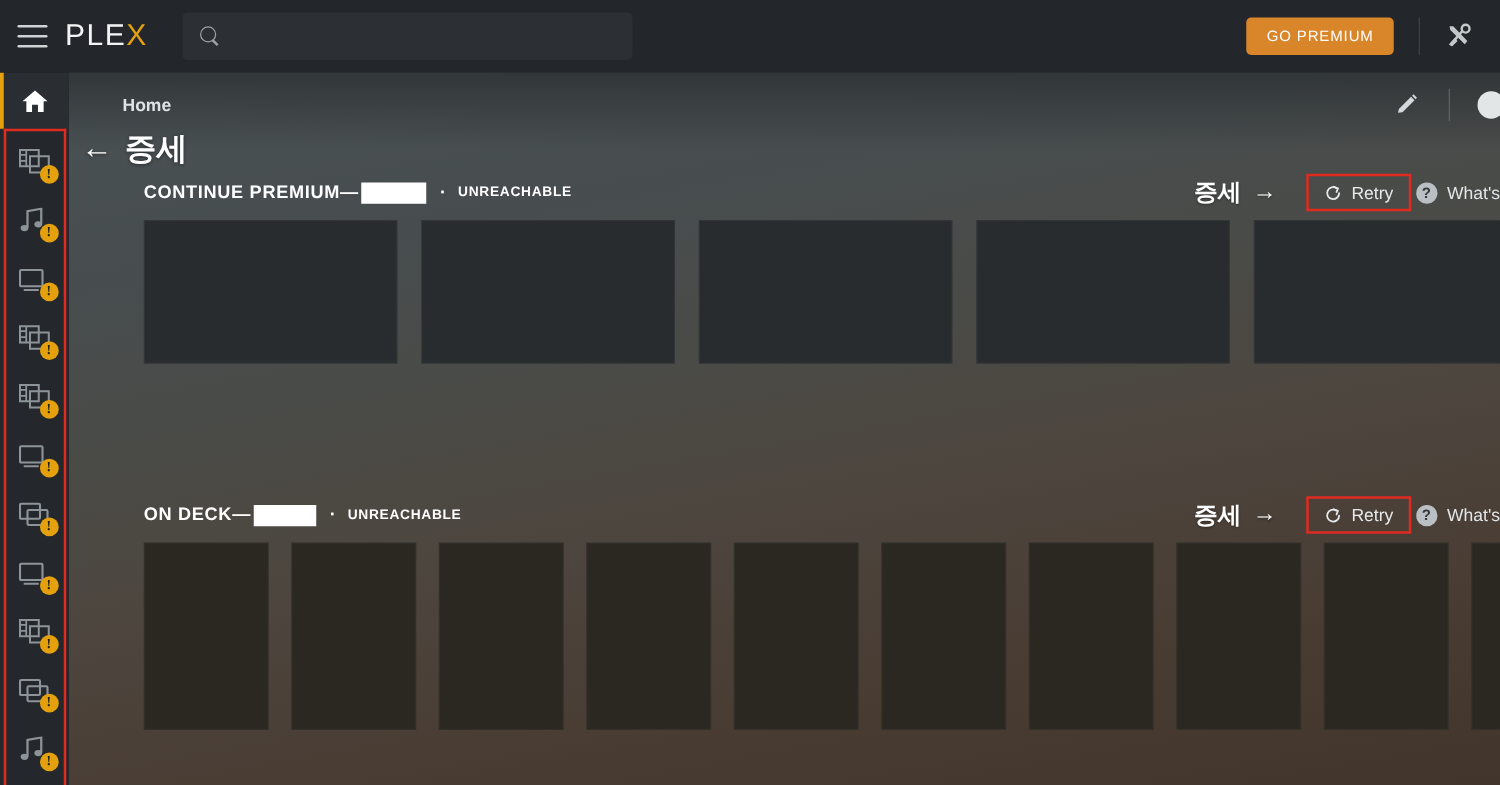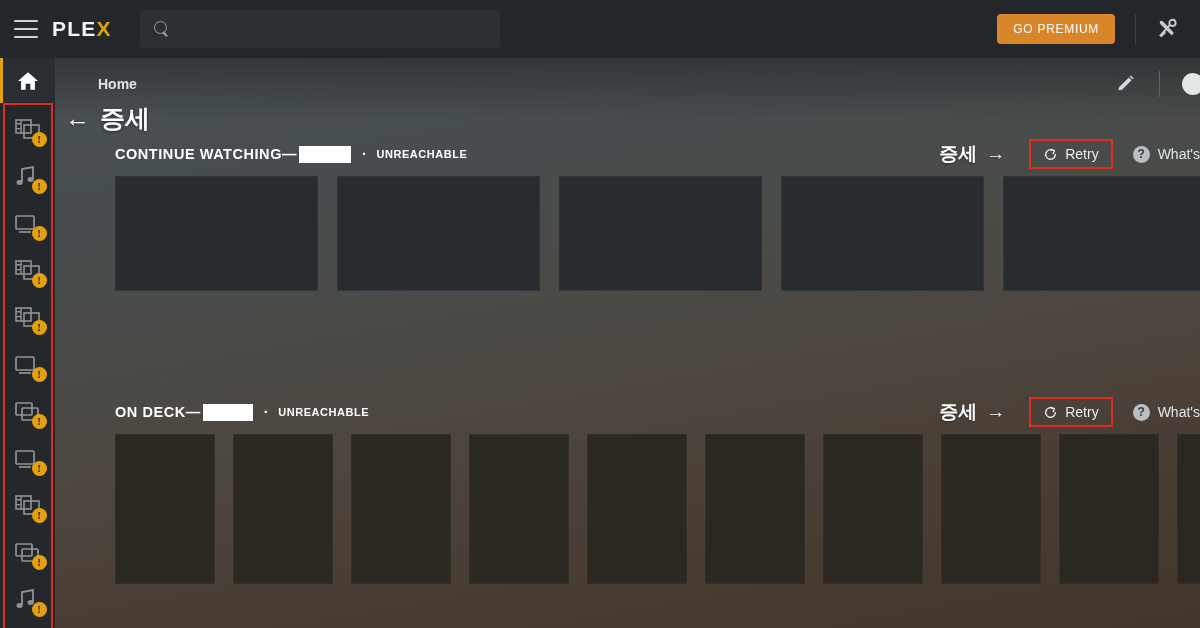--- a/index.html
+++ b/index.html
@@ -19,21 +19,21 @@
     background:#23272b; display:flex; align-items:center; z-index:40;
   }
   .hamburger{
     width:24px; height:18px; margin-left:14px; margin-right:14px;
     display:flex; flex-direction:column; justify-content:space-between;
     cursor:pointer;
   }
   .hamburger i{ display:block; height:2px; background:#cfd3d6; border-radius:1px; }
 
   .plexlogo{
-    font-size:21px; font-weight:bold; letter-spacing:1.2px;
+    font-size:24px; font-weight:normal; letter-spacing:1.2px;
     color:#f2f3f4; margin-right:28px; user-select:none; cursor:pointer;
   }
   .plexlogo .x{ color:#e5a00d; }
 
   .searchwrap{
     position:relative; width:360px; height:38px;
     background:#2c3034; border-radius:4px;
     display:flex; align-items:center;
   }
   .searchwrap .mag{
@@ -181,21 +181,21 @@
     text-shadow:0 1px 2px rgba(0,0,0,.4);
   }
   .hubKo .arr{ font-size:19px; }
 
   .retrybtn{
     display:flex; align-items:center; gap:7px;
     border:2px solid #e02b20; background:transparent;
     padding:5px 12px; cursor:pointer;
     color:#e7eaec; font-size:14px; font-weight:normal;
     font-family:"Liberation Sans", sans-serif;
-    margin-right:20px;
+    margin-right:4px;
   }
   .whats{
     display:flex; align-items:center; gap:8px;
     color:#e2e6e8; font-size:14px; cursor:pointer; white-space:nowrap;
   }
   .qmark{
     width:17px; height:17px; border-radius:50%; background:#b9bfc3;
     color:#35393c; font-size:12px; font-weight:bold; line-height:17px;
     text-align:center; flex:none; font-family:"Liberation Sans", sans-serif;
   }
@@ -391,21 +391,21 @@
     </div>
 
     <div class="backtitle">
       <span class="backarrow">←</span>
       <span>증세</span>
     </div>
 
     <div class="hub hub1">
       <div class="hubhead">
         <div class="hubtitle">
-          <span>CONTINUE WATCHING—</span>
+          <span>CONTINUE PREMIUM—</span>
           <span class="redact redact-w1"></span>
           <span class="middot">·</span>
           <span class="hubstate">UNREACHABLE</span>
         </div>
         <div class="hubspacer"></div>
         <div class="hubKo">
           <span>증세</span>
           <span class="arr">→</span>
         </div>
         <button class="retrybtn">

